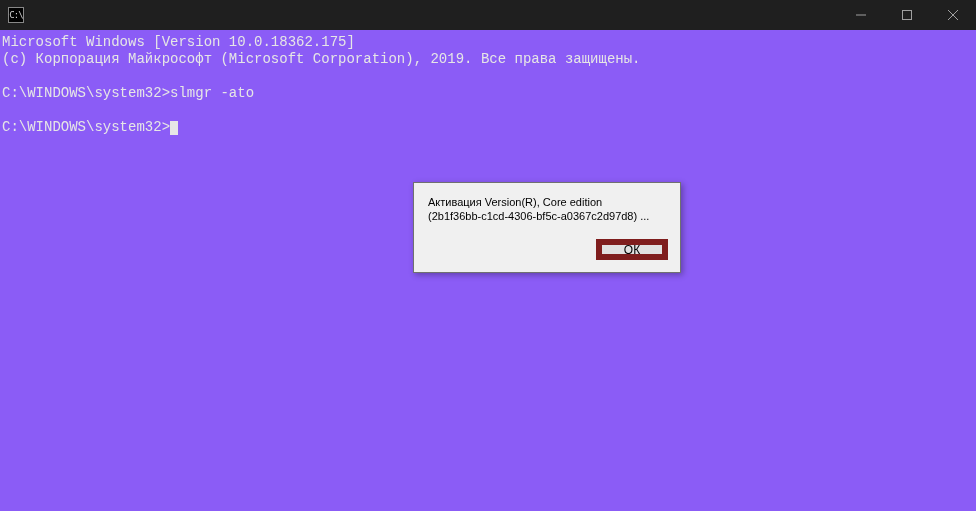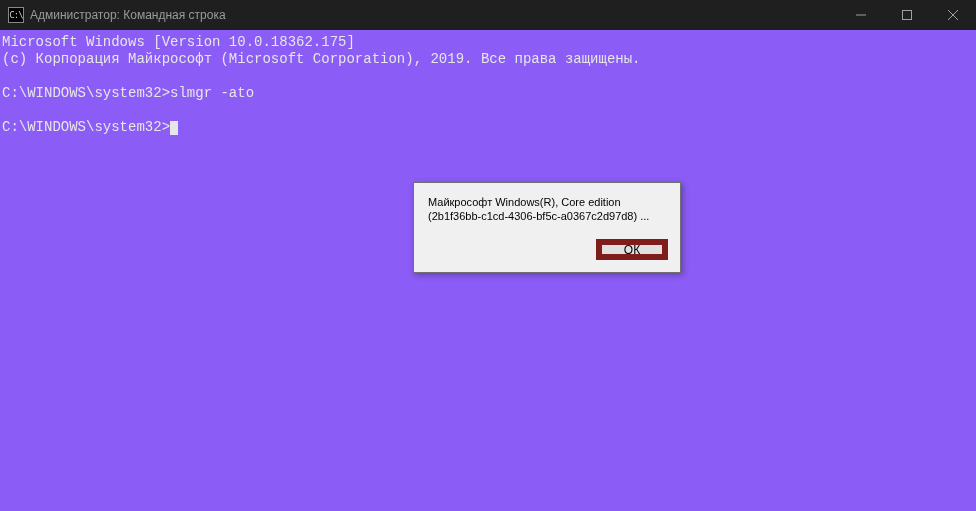--- a/index.html
+++ b/index.html
@@ -101,21 +101,20 @@
   margin-left: 0px;
 }
 </style>
 </head>
 <body>
 
 <div class="titlebar">
   <div class="sysicon">
       <span>C:\</span>
     </div>
-  <div class="title">Администратор: Командная строка</div>
   <div class="spacer"></div>
   <div class="winbtn">
     <svg viewBox="0 0 10 10">
         <line x1="0" y1="5" x2="10" y2="5" stroke="currentColor" stroke-width="1"></line>
       </svg>
   </div>
   <div class="winbtn">
     <svg viewBox="0 0 10 10">
         <rect x="0.5" y="0.5" width="9" height="9" fill="none" stroke="currentColor" stroke-width="1"></rect>
       </svg>
@@ -130,21 +129,21 @@
 
 <div class="terminal"><span>Microsoft Windows [Version 10.0.18362.175]</span>
 <span>(c) Корпорация Майкрософт (Microsoft Corporation), 2019. Все права защищены.</span>
 <span></span>
 <span>C:\WINDOWS\system32&gt;</span><span>slmgr -ato</span>
 <span></span>
 <span>C:\WINDOWS\system32&gt;</span><span class="cursor"></span></div>
 
 <div class="dialog">
   <div class="dialog-body">
-    <span class="msg-line">Майкрософт Windows(R), Core edition</span>
+    <span class="msg-line">Активация Version(R), Core edition</span>
     <span class="msg-line">(2b1f36bb-c1cd-4306-bf5c-a0367c2d97d8) ...</span>
   </div>
   <div class="dialog-buttons">
     <div class="btn">
         <span>ОК</span>
       </div>
   </div>
 </div>
 
 </body></html>

